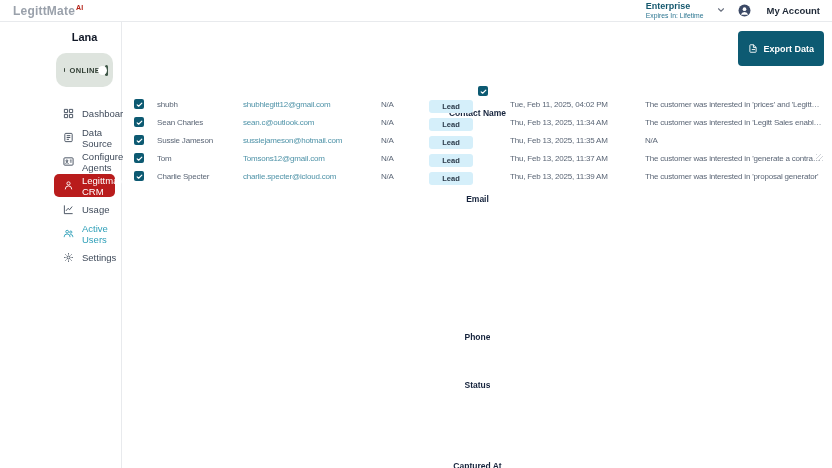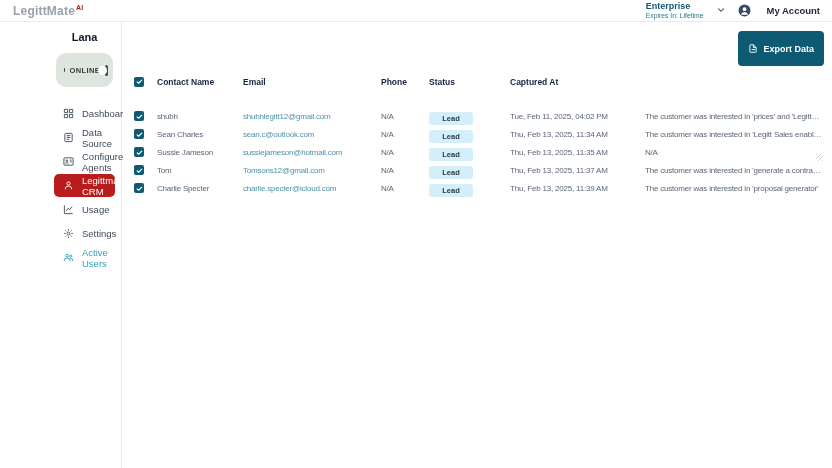--- a/index.html
+++ b/index.html
@@ -42,21 +42,21 @@
 
   
   .main { position:absolute; left:123px; top:22px; right:0; bottom:0; background:#fff; }
   .export-row { display:flex; justify-content:flex-end; padding:9px 8px 4px; }
   .export-btn { display:flex; align-items:center; gap:5px; background:#0d5a72; color:#fff;
     font-size:9px; font-weight:bold; padding:0 10px; height:35px; border:none;
     border-radius:4px; font-family:inherit; }
 
   .table { margin-top:4px; }
   .tr { display:flex; align-items:center; height:18px; }
-  .tr.head { height:15px; margin-bottom:18px; }
+  .tr.head { height:15px; margin-bottom:6px;flex-direction:column; }
   .td { overflow:hidden; white-space:nowrap; text-overflow:ellipsis; letter-spacing:-.2px; }
   .c-check { flex:0 0 34px; padding-left:11px; display:flex; align-items:center; }
   .c-name  { flex:0 0 86px; }
   .c-email { flex:0 0 138px; }
   .c-phone { flex:0 0 48px; }
   .c-status{ flex:0 0 81px; }
   .c-capt  { flex:0 0 135px; }
   .c-desc  { flex:1 1 auto; padding-right:10px; }
   .head .td { font-size:8.5px; font-weight:bold; color:#16243d; letter-spacing:0; }
   .cell-text { font-size:8px; color:#5b6676; }
@@ -135,35 +135,35 @@
         </svg>
       <span>Legittmate CRM</span>
     </div>
     <div class="nav-item">
       <svg width="11" height="11" viewBox="0 0 24 24" fill="none" stroke="currentColor" stroke-width="2">
           <path d="M3 3v18h18"></path>
           <path d="M6.5 15l4.5-5.5 3.5 3 5.5-7"></path>
         </svg>
       <span>Usage</span>
     </div>
-    <div class="nav-item">
-      <svg width="11" height="11" viewBox="0 0 24 24" fill="none" stroke="currentColor" stroke-width="2">
-          <circle cx="12" cy="12" r="3.2"></circle>
-          <path d="M12 2.5v3M12 18.5v3M2.5 12h3M18.5 12h3M5.3 5.3l2.1 2.1M16.6 16.6l2.1 2.1M18.7 5.3l-2.1 2.1M7.4 16.6l-2.1 2.1"></path>
-        </svg>
-      <span>Settings</span>
-    </div>
     <div class="nav-item highlight">
       <svg width="11" height="11" viewBox="0 0 24 24" fill="none" stroke="currentColor" stroke-width="2">
           <circle cx="9" cy="8" r="3"></circle>
           <path d="M2.5 20v-.5a6.5 6.5 0 0 1 13 0v.5"></path>
           <circle cx="17" cy="9" r="2.4"></circle>
           <path d="M16 14.2a5 5 0 0 1 5.5 5V20"></path>
         </svg>
       <span>Active Users</span>
+    </div>
+    <div class="nav-item">
+      <svg width="11" height="11" viewBox="0 0 24 24" fill="none" stroke="currentColor" stroke-width="2">
+          <circle cx="12" cy="12" r="3.2"></circle>
+          <path d="M12 2.5v3M12 18.5v3M2.5 12h3M18.5 12h3M5.3 5.3l2.1 2.1M16.6 16.6l2.1 2.1M18.7 5.3l-2.1 2.1M7.4 16.6l-2.1 2.1"></path>
+        </svg>
+      <span>Settings</span>
     </div>
   </div>
 </div>
 
 <div class="main">
   <div class="export-row">
     <button class="export-btn">
       <svg width="10" height="11" viewBox="0 0 24 24" fill="none" stroke="#fff" stroke-width="2.2" stroke-linejoin="round">
           <path d="M13 3H6a1.5 1.5 0 0 0-1.5 1.5v15A1.5 1.5 0 0 0 6 21h12a1.5 1.5 0 0 0 1.5-1.5V9.5z"></path>
           <path d="M13 3v6.5h6.5"></path>

